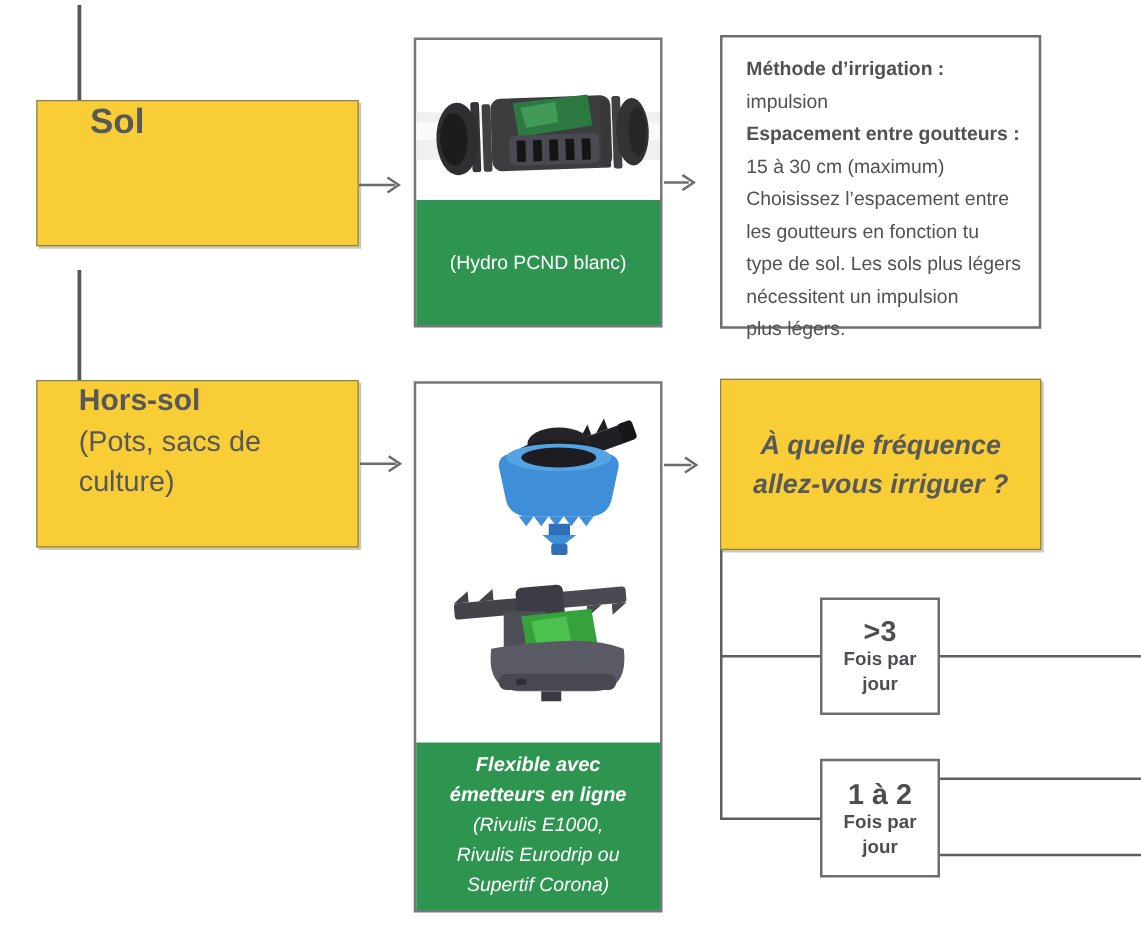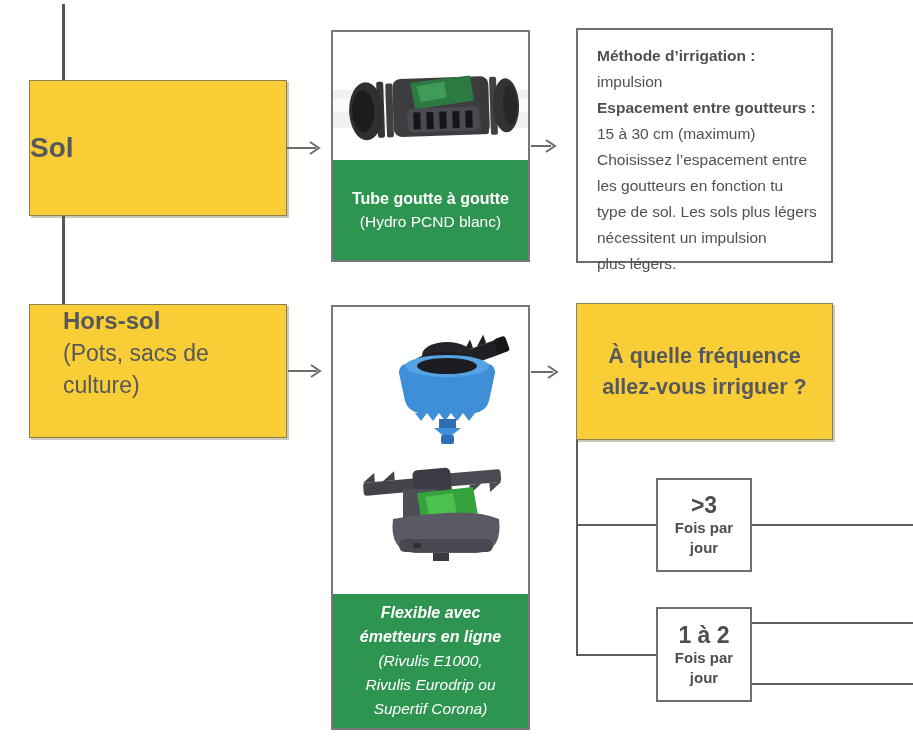--- a/index.html
+++ b/index.html
@@ -8,26 +8,26 @@
     font-family:"Liberation Sans","DejaVu Sans",sans-serif;color:#4d4e50;
   }
   
   .vline,.hline{position:absolute;background:#55565a;}
   .thin{background:#5d5e61;}
   
   .box-yellow{
     position:absolute;background:#f9cd36;border:1px solid #8a8052;
     box-shadow:2px 2px 0 rgba(110,100,60,.35);box-sizing:border-box;
   }
-  .sol-box{left:29px;top:80px;width:258px;height:136px;display:flex;align-items:center;}
+  .sol-box{left:29px;top:80px;width:258px;height:117px;display:flex;align-items:flex-start;padding-left:42px;}
   .sol-label{font-size:28px;font-weight:bold;color:#57585a;}
   .horssol-box{left:29px;top:304px;width:258px;height:134px;display:flex;flex-direction:column;justify-content:flex-start;padding-left:33px;line-height:32px;color:#57585a;}
   .horssol-main{font-size:24px;font-weight:bold;}
   .horssol-sub{font-size:23px;}
-  .question-box{left:576px;top:303px;width:257px;height:137px;display:flex;flex-direction:column;align-items:center;justify-content:center;text-align:center;line-height:31px;}
+  .question-box{left:576px;top:303px;width:257px;height:137px;display:flex;flex-direction:column;align-items:center;justify-content:center;text-align:center;line-height:31px;font-style:italic;}
   .question-line{font-size:21.5px;font-weight:bold;color:#57585a;}
   
   .panel{position:absolute;background:#ffffff;border:2px solid #77787b;box-sizing:border-box;}
   .tube-panel{left:331px;top:30px;width:199px;height:232px;}
   .flex-panel{left:331px;top:305px;width:199px;height:425px;}
   .panel-img{position:absolute;left:0;top:0;width:100%;}
   .green-label{
     position:absolute;left:0;bottom:0;width:100%;background:#2e9551;color:#ffffff;
     display:flex;flex-direction:column;align-items:center;justify-content:center;text-align:center;
   }
@@ -109,21 +109,20 @@
         <rect x="106" y="80" width="7" height="17" fill="#151518"></rect>
         <rect x="119" y="80" width="7" height="17" fill="#151518"></rect>
         <rect x="132" y="80" width="7" height="17" fill="#151518"></rect>
         <rect x="148" y="49" width="7" height="55" rx="2" fill="#38383b"></rect>
         <rect x="157" y="47" width="7" height="58" rx="2" fill="#414144"></rect>
         <ellipse cx="173" cy="76" rx="13" ry="27" fill="#333336"></ellipse>
         <ellipse cx="177" cy="76" rx="7" ry="20" fill="#27272a"></ellipse>
       </g>
     </svg>
     <div class="green-label tube-label">
-      <span class="g-bold">Tube goutte à goutte</span>
       <span class="g-reg">(Hydro PCND blanc)</span>
     </div>
   </div>
 
   <div class="info-box">
     <div class="info-bold">Méthode d’irrigation :</div>
     <div>impulsion</div>
     <div class="info-bold">Espacement entre goutteurs :</div>
     <div>15 à 30 cm (maximum)</div>
     <div>Choisissez l’espacement entre</div>

